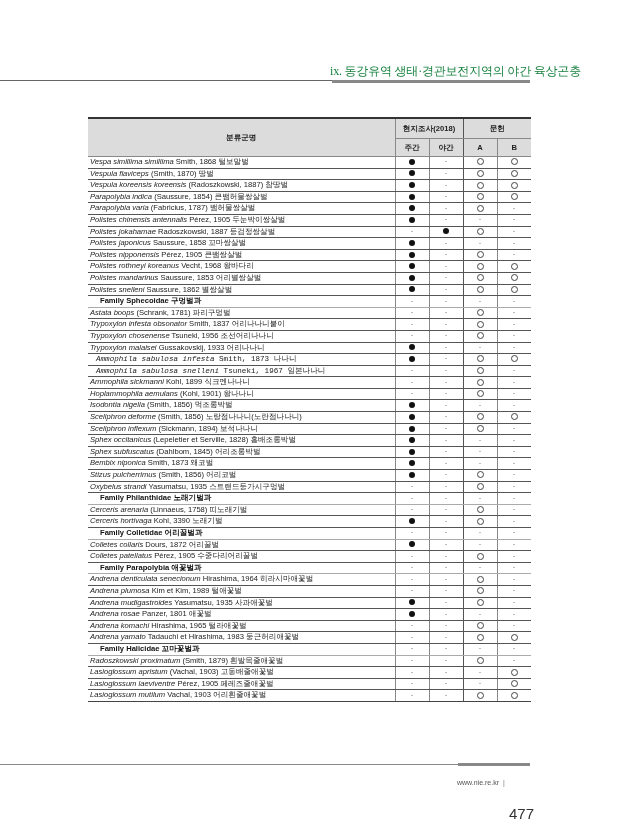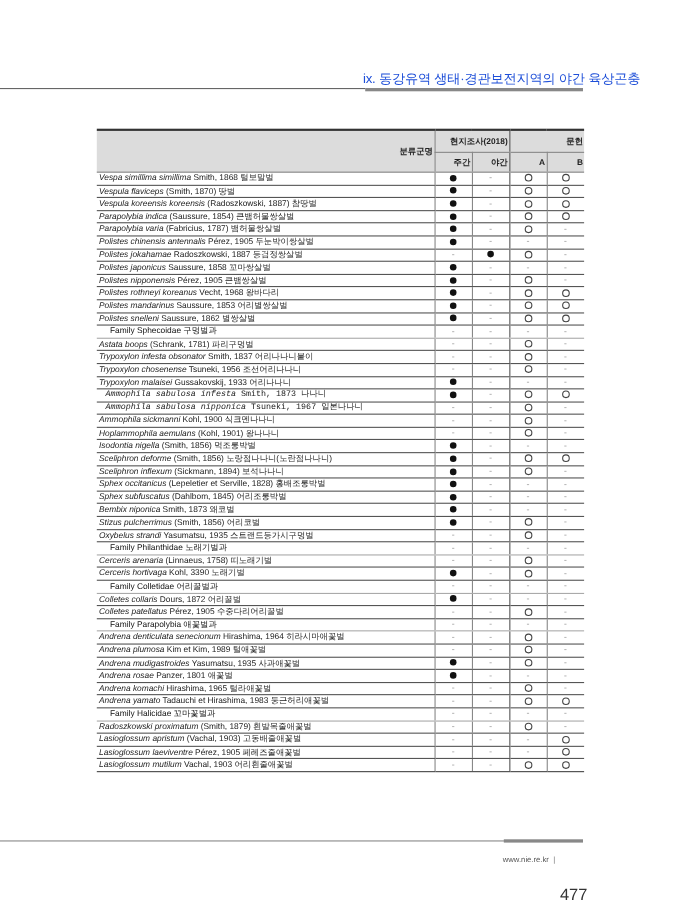--- a/index.html
+++ b/index.html
@@ -1,35 +1,35 @@
 <!DOCTYPE html>
 <html><head>
 <meta charset="utf-8">
 <style>
   html, body { margin: 0; padding: 0; background: #ffffff; }
   body { width: 619px; height: 840px; position: relative; overflow: hidden;
          font-family: "Liberation Sans", "DejaVu Sans", sans-serif; color: #222; }
   .hdr-line { position: absolute; left: 0; top: 80px; width: 332px; height: 1px; background: #666; }
-  .hdr-title { position: absolute; left: 330px; top: 63px; font-family: Liberation Sans, sans-serif;
-               font-size: 12px; color: #1d4ed8; white-space: nowrap; letter-spacing: -0.2px; }
+  .hdr-title { position: absolute; left: 330px; top: 63px; font-family: Liberation Serif, serif;
+               font-size: 12px; color: #15803d; white-space: nowrap; letter-spacing: -0.2px; }
   .hdr-bar { position: absolute; left: 332px; top: 80px; width: 198px; height: 3px; background: #888; }
 
   table.tbl { position: absolute; left: 88px; top: 117px; width: 442px; border-collapse: collapse;
               table-layout: fixed; font-size: 7.6px; }
   table.tbl col.c-name { width: 307px; }
   table.tbl col.c-v { width: 34px; }
   table.tbl thead th { background: #dcdcdc; font-weight: bold; font-size: 7.6px; color: #222;
-                       border-bottom: 1px solid #888; text-align: right; }
+                       border-bottom: 1px solid #888; text-align: center; }
   table.tbl thead tr.top th { height: 17px; border-top: 2px solid #333; }
   table.tbl thead tr.sub th { height: 15px; }
   table.tbl td { height: 10.6px; padding: 0; border-bottom: 1px solid #555; white-space: nowrap;
                  overflow: hidden; line-height: 10.6px; }
   table.tbl td.name { padding-left: 2px; color: #222; }
   table.tbl td.name.indent { padding-left: 8px; font-family: Liberation Mono, monospace; }
-  table.tbl tr.family td.name { font-weight: normal; padding-left: 12px; color: #111; }
+  table.tbl tr.family td.name { font-weight: bold; padding-left: 12px; color: #111; }
   table.tbl tr.family td { border-bottom-color: #aaa; }
   table.tbl td.v { text-align: center; border-left: 1px solid #888; font-size: 8px; color: #222; }
   table.tbl th.v { border-left: 1px solid #888; }
   table.tbl td.v.b2, table.tbl th.b2 { border-left: 1.5px solid #555; }
   .sci { font-style: italic; }
   .dot { display: inline-block; width: 6px; height: 6px; border-radius: 50%; background: #111; vertical-align: middle; }
   .ring { display: inline-block; width: 5px; height: 5px; border-radius: 50%; border: 1px solid #444; vertical-align: middle; }
   .dash { display: inline-block; width: 2px; height: 1px; background: #bbb; vertical-align: middle; }
   table.tbl tbody tr:last-child td { border-bottom: 1.5px solid #444; }
 
@@ -188,28 +188,28 @@
         <td class="v"><span class="dash"></span></td>
       </tr>
       <tr>
         <td class="name indent"><span class="sci">Ammophila sabulosa infesta</span><span> Smith, 1873 나나니</span></td>
         <td class="v"><span class="dot"></span></td>
         <td class="v"><span class="dash"></span></td>
         <td class="v b2"><span class="ring"></span></td>
         <td class="v"><span class="ring"></span></td>
       </tr>
       <tr>
-        <td class="name indent"><span class="sci">Ammophila sabulosa nipponica</span><span> Tsuneki, 1967 일본나나니</span></td>
-        <td class="v"><span class="dash"></span></td>
-        <td class="v"><span class="dash"></span></td>
-        <td class="v b2"><span class="ring"></span></td>
-        <td class="v"><span class="dash"></span></td>
-      </tr>
-      <tr>
-        <td class="name"><span class="sci">Ammophila sickmanni</span><span> Kohl, 1900 식크멘나나니</span></td>
+        <td class="name indent"><span class="sci">Ammophila sabulosa snelleni</span><span> Tsuneki, 1967 일본나나니</span></td>
+        <td class="v"><span class="dash"></span></td>
+        <td class="v"><span class="dash"></span></td>
+        <td class="v b2"><span class="ring"></span></td>
+        <td class="v"><span class="dash"></span></td>
+      </tr>
+      <tr>
+        <td class="name"><span class="sci">Ammophila sickmanni</span><span> Kohl, 1899 식크멘나나니</span></td>
         <td class="v"><span class="dash"></span></td>
         <td class="v"><span class="dash"></span></td>
         <td class="v b2"><span class="ring"></span></td>
         <td class="v"><span class="dash"></span></td>
       </tr>
       <tr>
         <td class="name"><span class="sci">Hoplammophila aemulans</span><span> (Kohl, 1901) 왕나나니</span></td>
         <td class="v"><span class="dash"></span></td>
         <td class="v"><span class="dash"></span></td>
         <td class="v b2"><span class="ring"></span></td>

